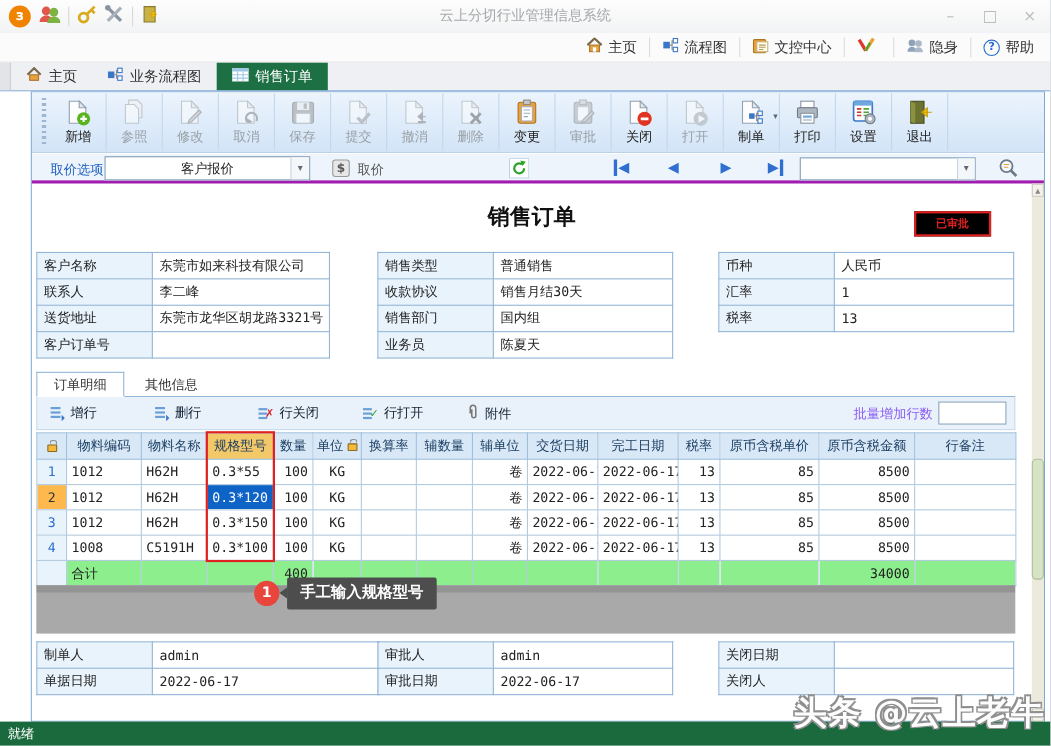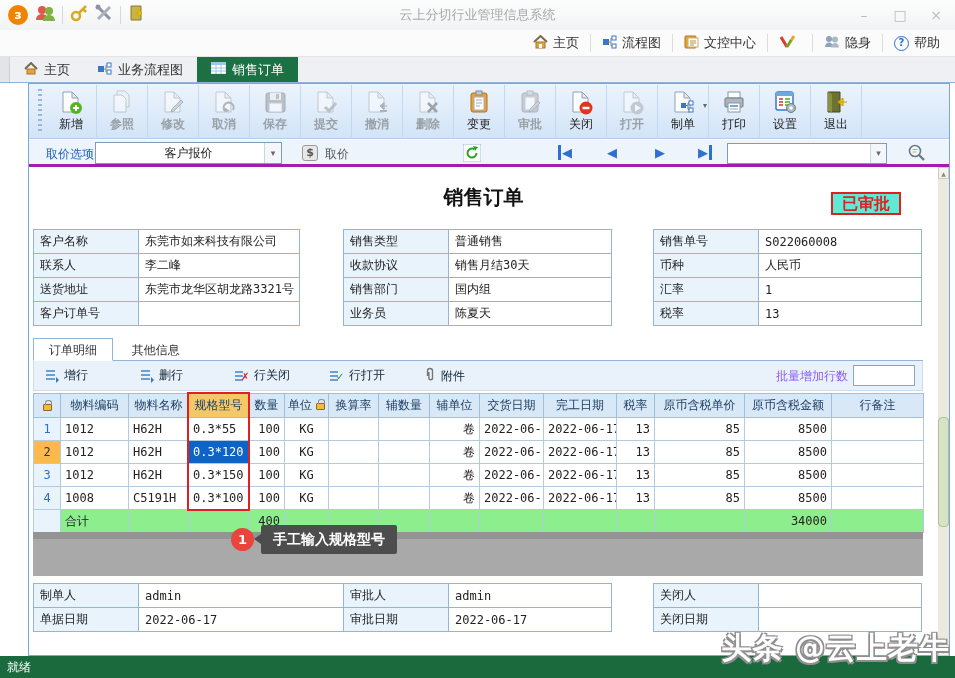--- a/index.html
+++ b/index.html
@@ -40,21 +40,21 @@
 
 .toolbar { position:absolute; left:0; top:0; width:920px; height:55px;
   background:linear-gradient(#ecf4fd,#d2e4f7); border-bottom:1px solid #b3cce8;
   display:flex; align-items:center; padding-left:9px; }
 .handle { width:4px; height:44px; margin-right:4px;
   background:repeating-linear-gradient(#9db7d2 0 2px, transparent 2px 5px); }
 .tb { width:51px; height:52px; display:flex; flex-direction:column; align-items:center;
   justify-content:center; gap:1px; border-right:1px solid #c2d8ee; position:relative; cursor:pointer; }
 .tbl { font-size:12px; color:#222; }
 .tb.disabled svg { filter:grayscale(1) opacity(.5); }
-.tb.disabled .tbl { color:#9aa0a6;font-weight:bold; }
+.tb.disabled .tbl { color:#9aa0a6; }
 .caret { position:absolute; right:1px; top:16px; font-size:8px; color:#5a6a7a; }
 
 .pricebar { position:absolute; left:0; top:56px; width:920px; height:27px; background:#edf4fb;
   border-bottom:3px solid #a21caf; }
 .pb-label { position:absolute; left:17px; top:6px; color:#2060c0; }
 .pb-dd { position:absolute; left:66px; top:2px; width:187px; height:22px; background:#fff;
   border:1px solid #7f9db9; text-align:center; line-height:20px; }
 .pb-dd .dda { position:absolute; right:0; top:0; width:17px; height:20px; border-left:1px solid #c8d4e0;
   color:#667; font-size:9px; line-height:20px; text-align:center; background:#f4f7fa; }
 .coin { position:absolute; left:273px; top:5px; width:16px; height:16px; border-radius:3px;
@@ -70,21 +70,21 @@
 .pb-combo { position:absolute; left:698px; top:3px; width:160px; height:21px; background:#fff;
   border:1px solid #7f9db9; }
 .pb-combo .dda { position:absolute; right:0; top:0; width:16px; height:19px; border-left:1px solid #c8d4e0;
   color:#667; font-size:9px; line-height:19px; text-align:center; background:#f4f7fa; }
 .mag { position:absolute; left:878px; top:3px; }
 
 .formarea { position:absolute; left:0; top:83px; width:909px; height:488px; background:#fff; }
 .ftitle { position:absolute; left:0; top:17px; width:909px; text-align:center;
   font-size:20px; font-weight:bold; color:#111; }
 .stamp { position:absolute; left:802px; top:25px; width:70px; height:23px; border:2px solid #e02020;
-  color:#e02020; font-size:16px; font-weight:bold; text-align:center; line-height:19px; background:#5eead4; }
+  color:#e02020; font-size:10px; font-weight:bold; text-align:center; line-height:19px; background:#000000; }
 
 .fgroup { position:absolute; border-collapse:collapse; table-layout:fixed; }
 .fgroup td { border:1px solid #93b5d6; height:24px; padding:0 6px; overflow:hidden; white-space:nowrap; }
 .fl { background:#e9f3fc; width:105px; color:#222; }
 .fv { background:#fff; font-family:"DejaVu Sans Mono","DejaVu Sans",sans-serif; font-size:12px; }
 
 .dtabs { position:absolute; left:4px; top:171px; width:890px; height:23px; border-bottom:1px solid #93b5d6; }
 .dtab { display:inline-block; padding:0 15px; height:23px; line-height:22px; color:#333; }
 .dtab.active { background:#fff; border:1px solid #93b5d6; border-bottom:1px solid #fff; }
 .subbar { position:absolute; left:4px; top:194px; width:890px; height:30px; background:#e9f2fb;
@@ -470,24 +470,20 @@
           </tr>
       <tr>
             <td class="fl">业务员</td>
           <td class="fv">陈夏天</td>
           </tr>
     </tbody>
       </table>
 
     <table class="fgroup" style="left:624px;top:62px;width:269px">
       <tbody>
-          <tr>
-            <td class="fl">销售单号</td>
-          <td class="fv">S022060008</td>
-          </tr>
       <tr>
             <td class="fl">币种</td>
           <td class="fv">人民币</td>
           </tr>
       <tr>
             <td class="fl">汇率</td>
           <td class="fv">1</td>
           </tr>
       <tr>
             <td class="fl">税率</td>
@@ -695,25 +691,25 @@
           </tr>
       <tr>
             <td class="fl">审批日期</td>
           <td class="fv">2022-06-17</td>
           </tr>
     </tbody>
       </table>
     <table class="fgroup" style="left:624px;top:416px;width:269px">
       <tbody>
           <tr>
+            <td class="fl">关闭日期</td>
+          <td class="fv"></td>
+          </tr>
+      <tr>
             <td class="fl">关闭人</td>
-          <td class="fv"></td>
-          </tr>
-      <tr>
-            <td class="fl">关闭日期</td>
           <td class="fv"></td>
           </tr>
     </tbody>
       </table>
   </div>
 
   <div class="vscroll">
     <span class="varrow" style="top:0">▲</span>
     <div class="vthumb"></div>
     <span class="varrow" style="bottom:0">▼</span>

